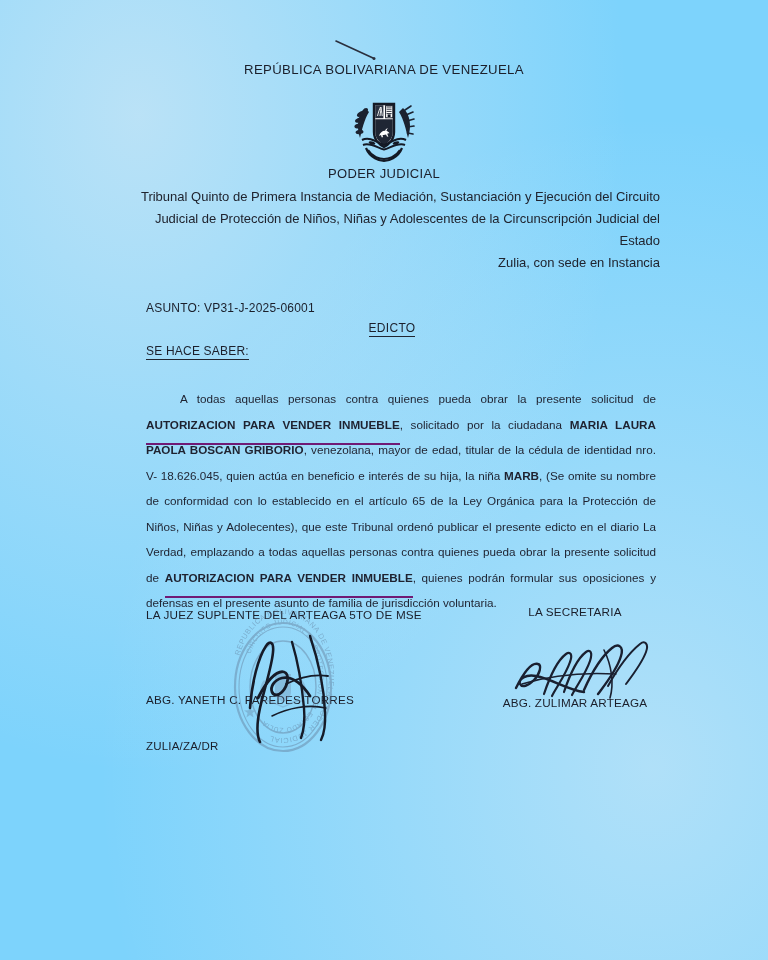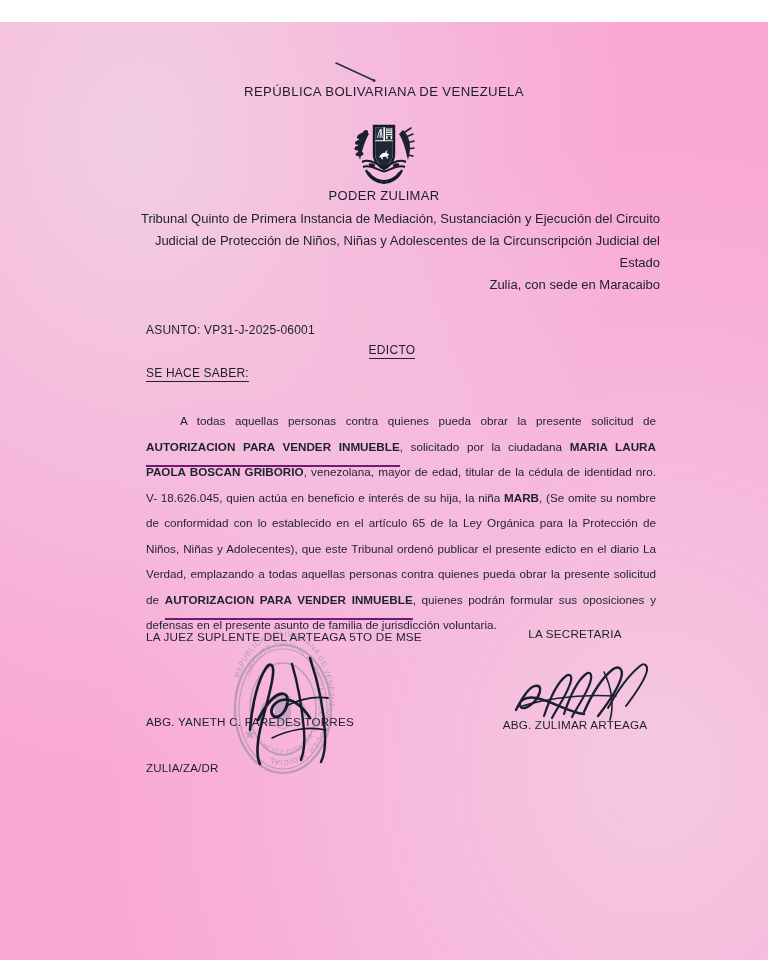--- a/index.html
+++ b/index.html
@@ -13,22 +13,21 @@
     position: relative;
     overflow: hidden;
     font-family: "Liberation Sans", sans-serif;
     color: #14161f;
     -webkit-font-smoothing: antialiased;
   }
 
   .page {
     position: absolute;
     inset: 0;
-    background: #f9a8d4;
-    margin-top: 22px;
+    background: #7dd3fc;
   }
 
   
   .paper-tint {
     position: absolute;
     inset: 0;
     background:
       radial-gradient(ellipse at 18% 12%, rgba(236,238,242,0.55) 0%, rgba(255,255,255,0) 55%),
       radial-gradient(ellipse at 85% 80%, rgba(238,240,244,0.45) 0%, rgba(255,255,255,0) 60%);
     pointer-events: none;
@@ -297,26 +296,26 @@
         <path d="M18 58 C22 65, 30 67, 34 67 C38 67, 46 65, 50 58"></path>
       </g>
 
       <g fill="#141a26">
         <ellipse cx="22" cy="51" rx="3.4" ry="1.5" transform="rotate(18 22 51)"></ellipse>
         <ellipse cx="46" cy="51" rx="3.4" ry="1.5" transform="rotate(-18 46 51)"></ellipse>
       </g>
     </svg>
   </div>
 
-  <div class="poder-judicial">PODER ZULIMAR</div>
+  <div class="poder-judicial">PODER JUDICIAL</div>
 
   <div class="tribunal-block">
     <span class="ln">Tribunal Quinto de Primera Instancia de Mediación, Sustanciación y Ejecución del Circuito</span>
     <span class="ln">Judicial de Protección de Niños, Niñas y Adolescentes de la Circunscripción Judicial del Estado</span>
-    <span class="ln">Zulia, con sede en Maracaibo</span>
+    <span class="ln">Zulia, con sede en Instancia</span>
   </div>
 
 
   <div class="asunto">ASUNTO: VP31-J-2025-06001</div>
 
   <div class="edicto">
     <span>EDICTO</span>
   </div>
 
   <div class="se-hace-saber">

